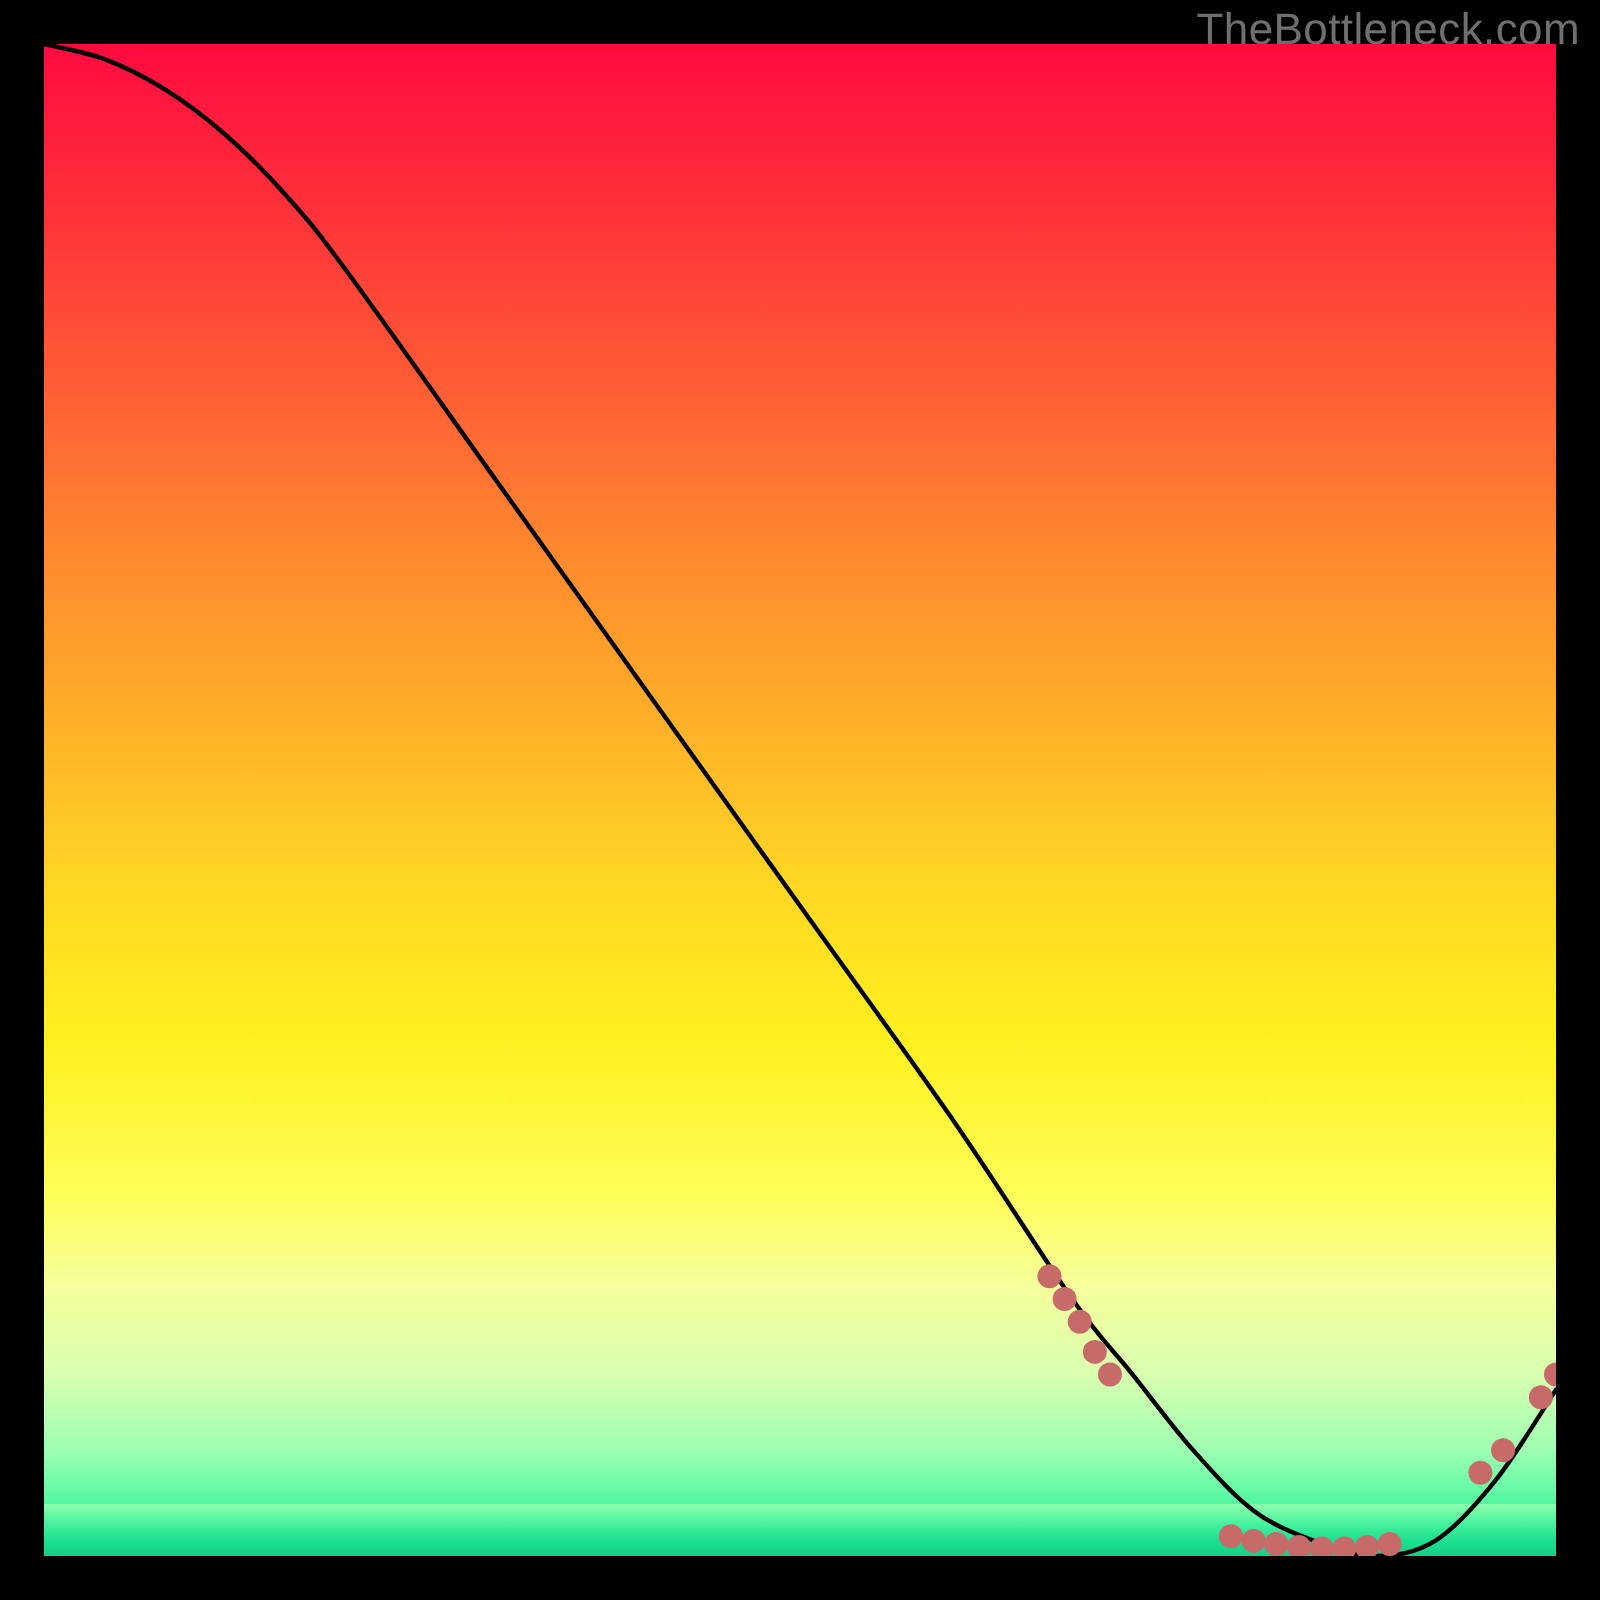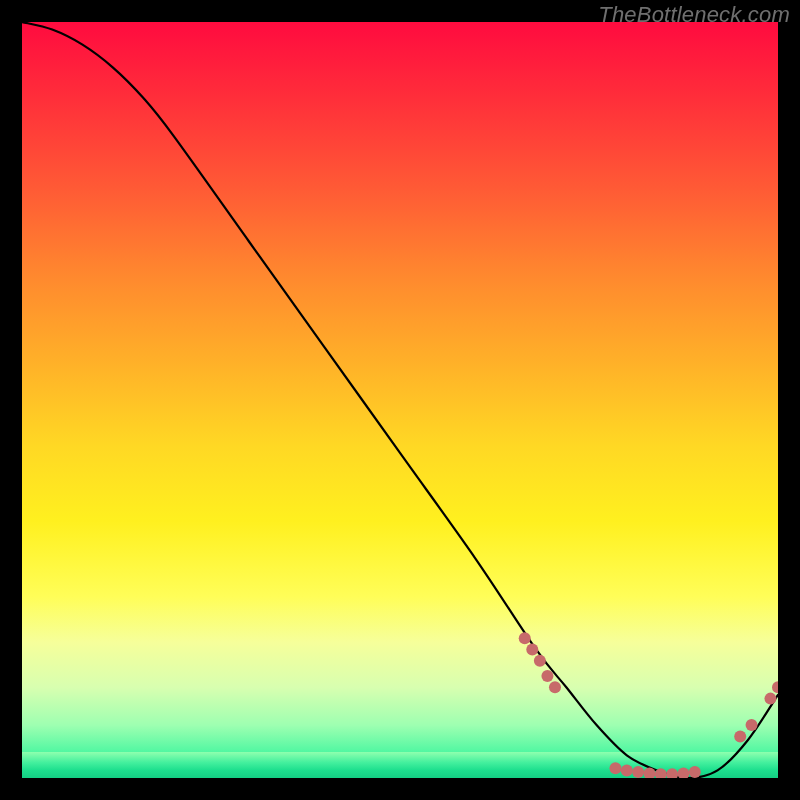--- a/index.html
+++ b/index.html
@@ -8,21 +8,20 @@
     height: 800px;
     background: #000;
     overflow: hidden;
     font-family: Arial, Helvetica, sans-serif;
   }
   .stage {
     position: relative;
     width: 800px;
     height: 800px;
     background: #000;
-    font-style: italic;
   }
   .plot-wrap {
     position: absolute;
     left: 22px;
     top: 22px;
     width: 756px;
     height: 756px;
   }
   .gradient-bg {
     position: absolute;

